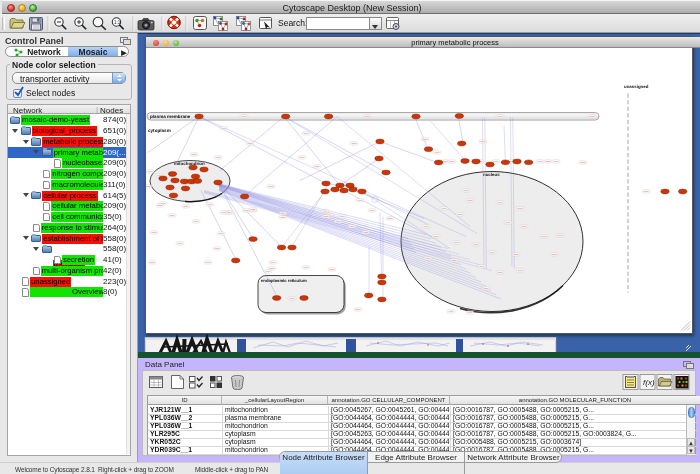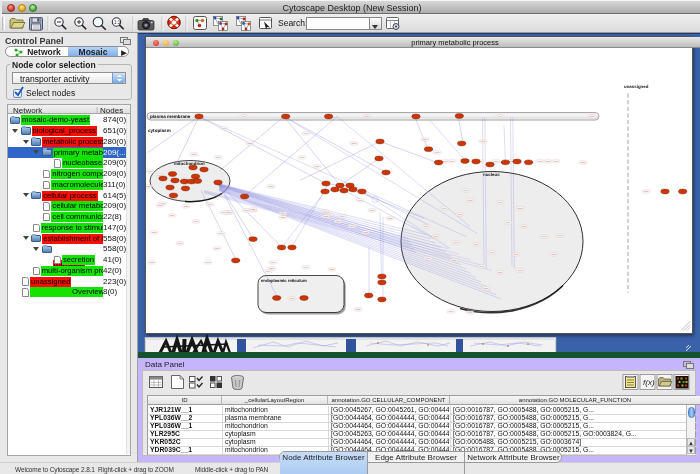--- a/index.html
+++ b/index.html
@@ -17,21 +17,21 @@
 #ftitle{position:absolute;left:0;top:0;width:618px;height:10.5px;background:linear-gradient(#e8e8e8,#bdbdbd);border-bottom:1px solid #8a8a8a;}
 #ftext{position:absolute;left:0;top:1px;width:100%;text-align:center;font-size:7.5px;color:#111;}
 .fl{position:absolute;top:2.5px;width:6px;height:6px;border-radius:50%;}
 
 #ctrl{left:0;top:33px;width:138px;height:429px;background:#e8e8e8;border-right:1px solid #9f9f9f;}
 #ctrlhead{position:absolute;left:5px;top:3px;font-size:9px;font-weight:bold;color:#333;}
 #tabs{position:absolute;left:5px;top:13px;width:124px;height:11px;background:#fdfdfd;border:1px solid #8f8f8f;border-radius:6px;overflow:hidden;}
 .tabseg{position:absolute;top:0;height:11px;font-size:8.5px;font-weight:bold;color:#222;text-align:center;line-height:11px;}
 #groupbox{position:absolute;left:6px;top:31px;width:126px;height:36px;border:1px solid #b5b5b5;border-radius:3px;}
 #grouplab{position:absolute;left:10px;top:27px;background:#e8e8e8;padding:0 2px;font-size:8.5px;font-weight:bold;color:#222;}
-#combo{position:absolute;left:12px;top:39px;width:114px;height:12px;background:linear-gradient(#ffffff,#e9e9e9);border:1px solid #909090;border-radius:0;font-size:8.5px;color:#111;line-height:12px;text-align:left;padding-left:7px;}
+#combo{position:absolute;left:12px;top:39px;width:114px;height:12px;background:linear-gradient(#ffffff,#e9e9e9);border:1px solid #909090;border-radius:5px;font-size:8.5px;color:#111;line-height:12px;text-align:left;padding-left:7px;}
 #combobtn{position:absolute;right:0px;top:0px;width:13px;height:10px;background:linear-gradient(#cfe2fb,#74a9ec);border-left:1px solid #7898c0;border-radius:0 2px 2px 0;}
 #checkbox{position:absolute;left:13px;top:56px;width:9px;height:9px;background:linear-gradient(#fff,#dceafc);border:1px solid #6f8fc2;border-radius:2px;}
 #checklab{position:absolute;left:26px;top:55px;font-size:8.5px;color:#111;}
 #treehead{position:absolute;left:7px;top:71px;width:124px;height:10px;background:linear-gradient(#f2f2f2,#dfdfdf);border:1px solid #a5a5a5;font-size:8px;color:#222;}
 #tree{position:absolute;left:7px;top:81px;width:124px;height:342px;background:#fff;border:1px solid #a5a5a5;border-top:none;overflow:hidden;}
 .trow{position:absolute;left:0;width:122px;height:10.75px;font-size:8px;white-space:nowrap;}
 .chip{position:absolute;top:0.4px;height:10px;line-height:10px;color:#000;padding:0 1px;overflow:hidden;font-size:7.7px;}
 .cnt{position:absolute;left:95px;top:0.4px;height:10px;line-height:10px;color:#111;}
 .arr{position:absolute;top:3px;width:0;height:0;border-left:3.2px solid transparent;border-right:3.2px solid transparent;border-top:4.5px solid #444;}
 .fold{position:absolute;top:1.5px;width:10px;height:7.5px;background:linear-gradient(#9fc0e0,#5580b4);border:0.5px solid #3a5f8e;border-radius:1px;}
@@ -599,26 +599,26 @@
           <div class="cnt" style="">614(5)</div>
         </div>
         <div class="trow" style="top:87.00px;">
           <div class="doc" style="left:35.3px;"></div>
           <div class="chip" style="left:43.3px;max-width:51.7px;background:#12e300;">cellular metabo</div>
           <div class="cnt" style="">209(0)</div>
         </div>
         <div class="trow" style="top:97.75px;">
           <div class="doc" style="left:35.3px;"></div>
           <div class="chip" style="left:43.3px;max-width:51.7px;background:#12e300;">cell communicat</div>
-          <div class="cnt" style="">22(8)</div>
+          <div class="cnt" style="">35(0)</div>
         </div>
         <div class="trow" style="top:108.50px;">
           <div class="doc" style="left:24.7px;"></div>
           <div class="chip" style="left:32.7px;max-width:62.3px;background:#12e300;">response to stimul</div>
-          <div class="cnt" style="">147(0)</div>
+          <div class="cnt" style="">264(0)</div>
         </div>
         <div class="trow" style="top:119.25px;">
           <div class="arr" style="left:14.6px;"></div>
           <div class="fold" style="left:23.2px;"></div>
           <div class="chip" style="left:34.2px;max-width:60.8px;background:#fb0d00;">establishment of lo</div>
           <div class="cnt" style="">558(0)</div>
         </div>
         <div class="trow" style="top:130.00px;">
           <div class="arr" style="left:25.199999999999996px;"></div>
           <div class="fold" style="left:33.8px;"></div>

